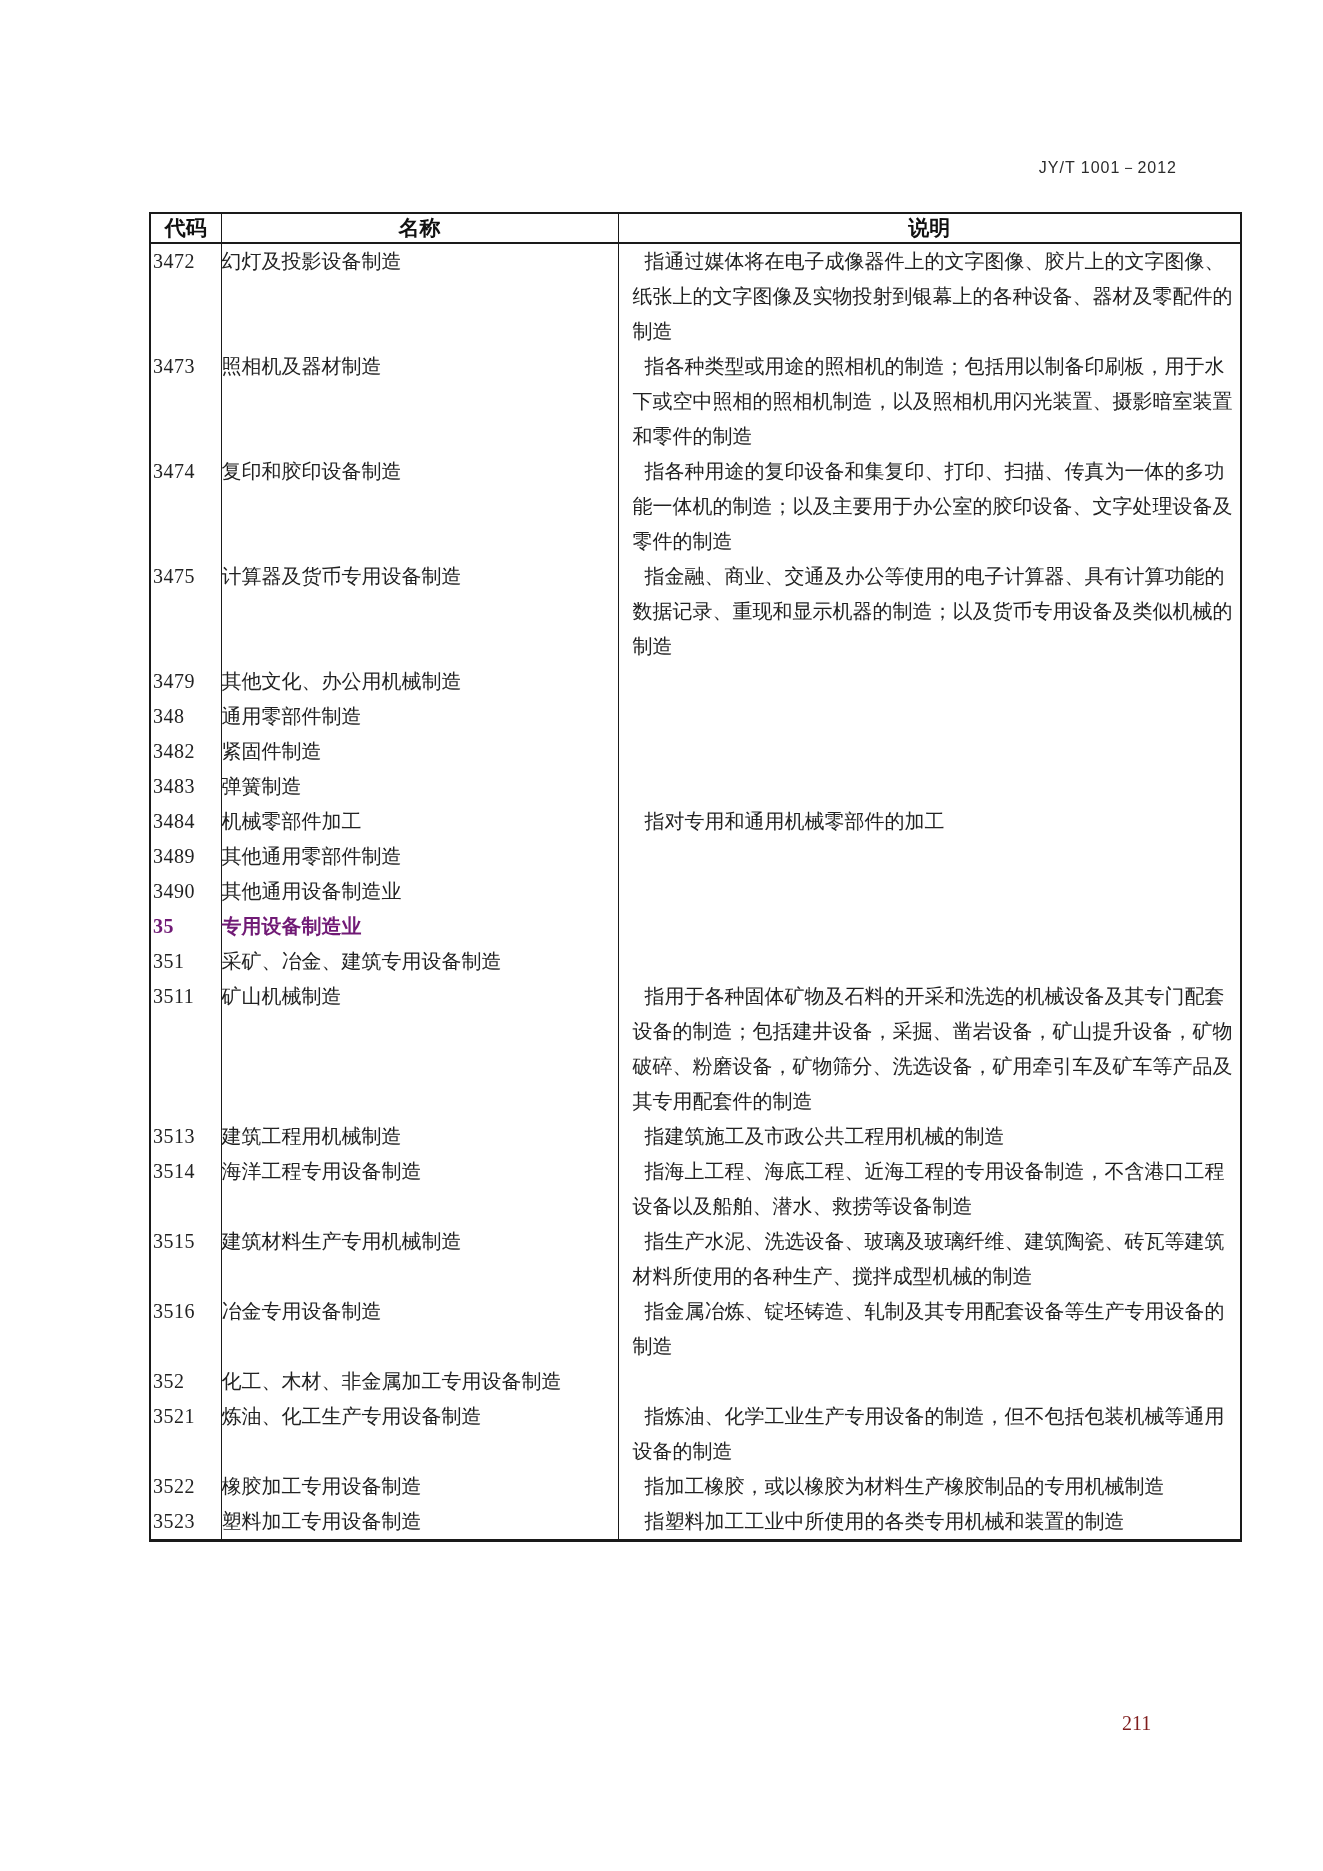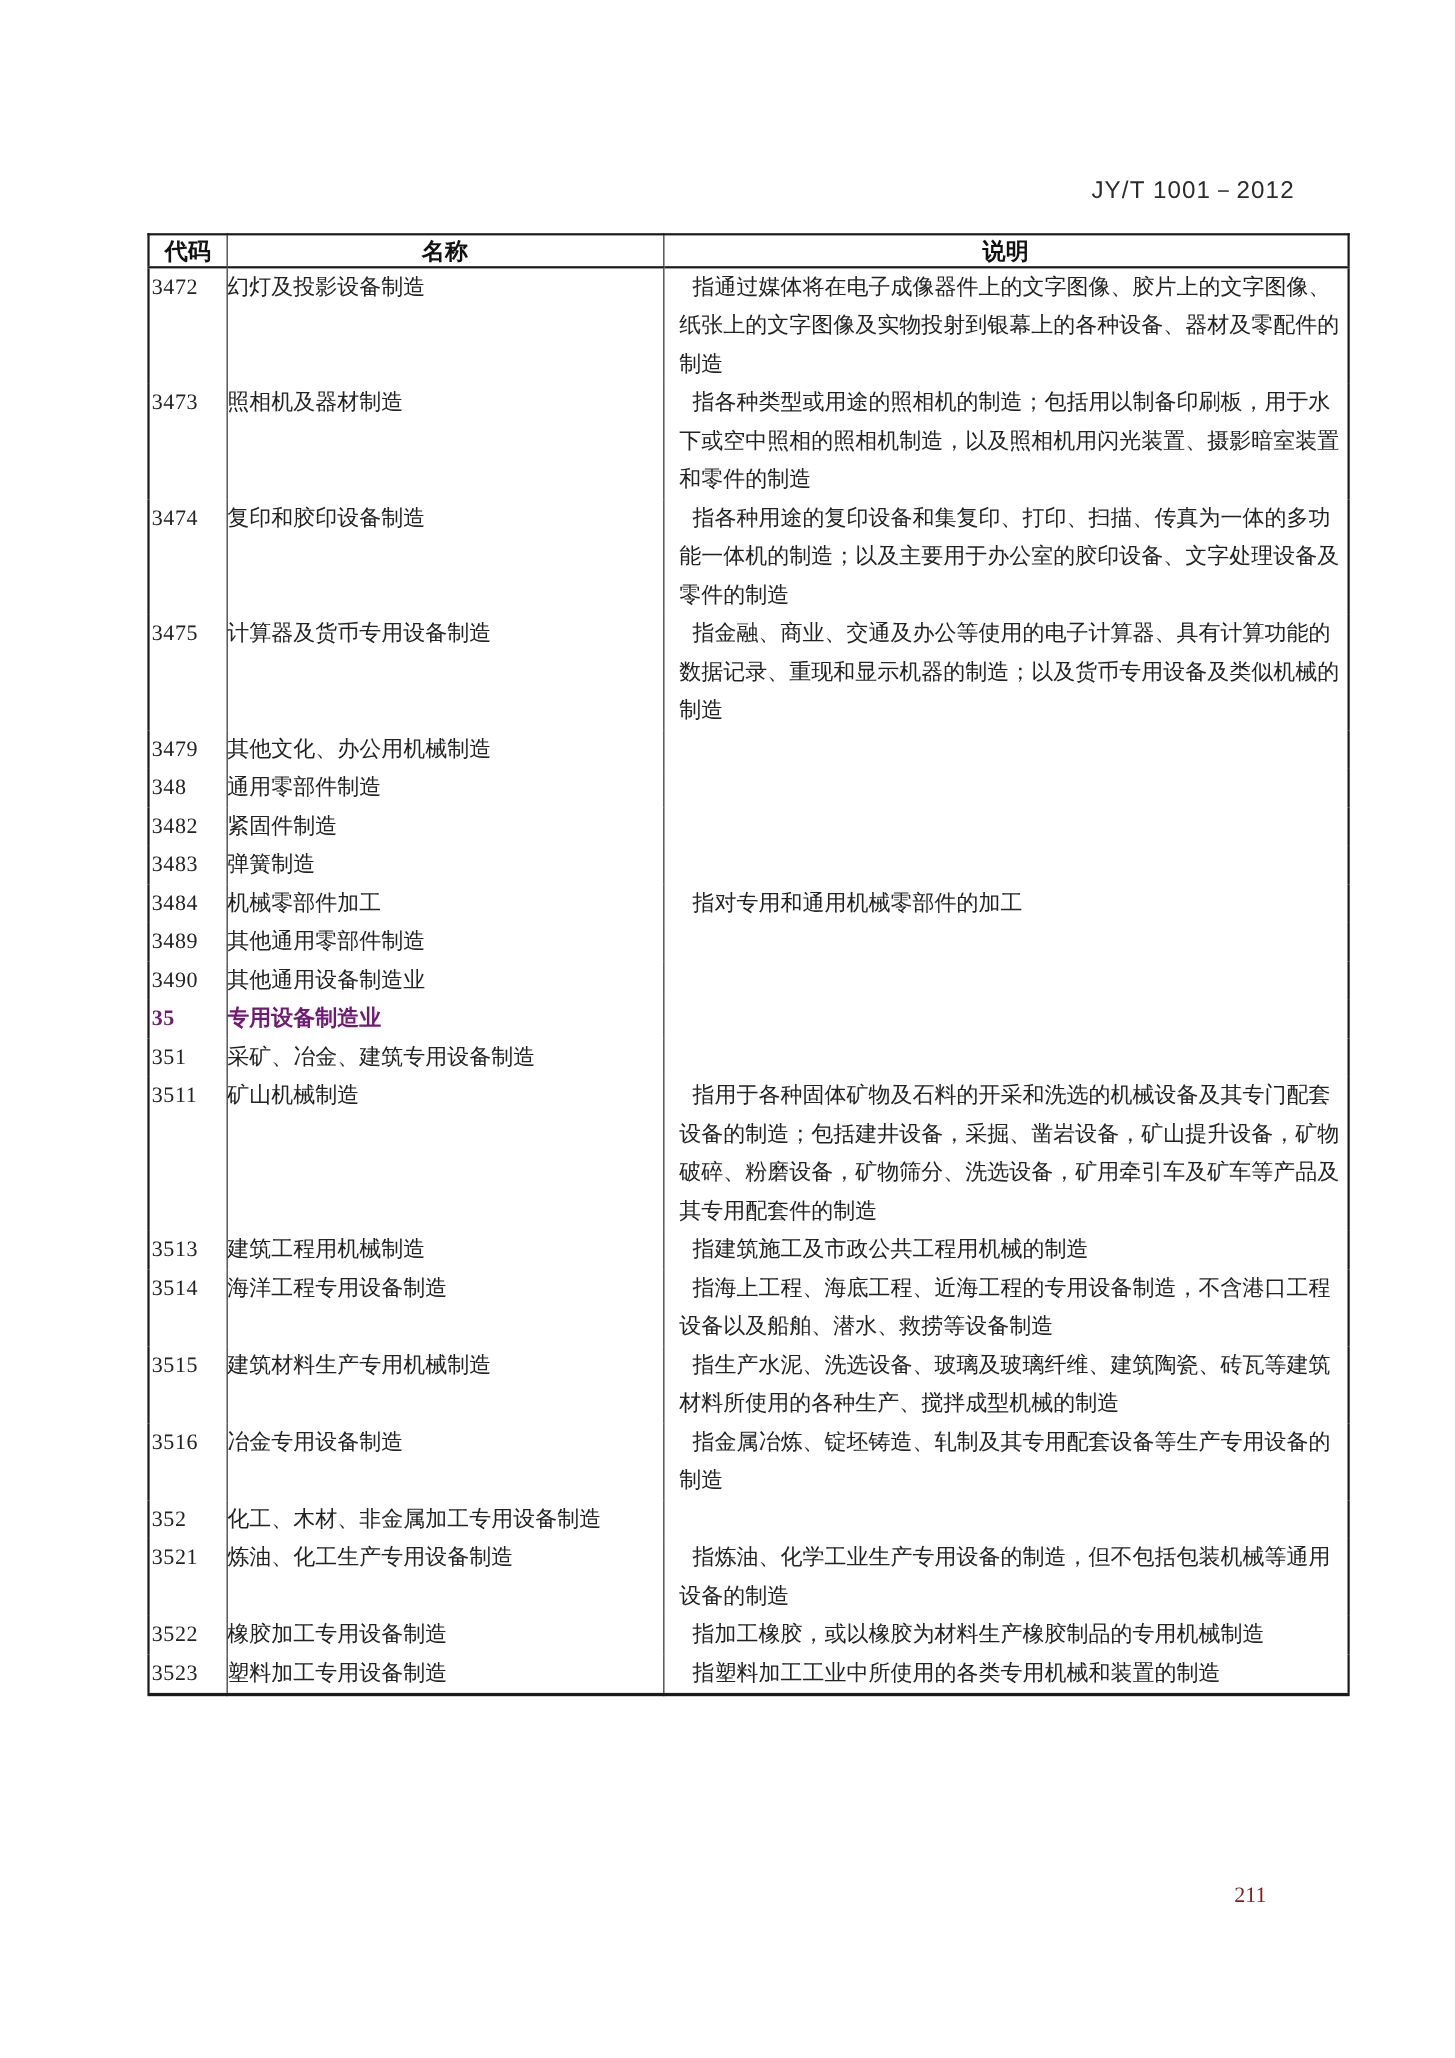--- a/index.html
+++ b/index.html
@@ -9,27 +9,27 @@
     margin:0 auto;
     background:#ffffff;
     font-family:"Liberation Serif","DejaVu Serif",serif;
     color:#1d1d1d;
     overflow:hidden;
   }
   .doc-number{
     position:absolute;
     top:158px;right:146px;
     font-family:"Liberation Sans","DejaVu Sans",sans-serif;
-    font-size:22px;
+    font-size:16px;
     letter-spacing:1px;
     color:#2b2b2b;
   }
   table.class-table{
     position:absolute;
-    left:134px;top:212px;
+    left:149px;top:212px;
     width:1091px;
     border-collapse:collapse;
     table-layout:fixed;
     border:2px solid #1a1a1a;
     border-bottom-width:3px;
   }
   .class-table th{
     border-bottom:2px solid #1a1a1a;
     font-size:21px;
     font-weight:bold;

